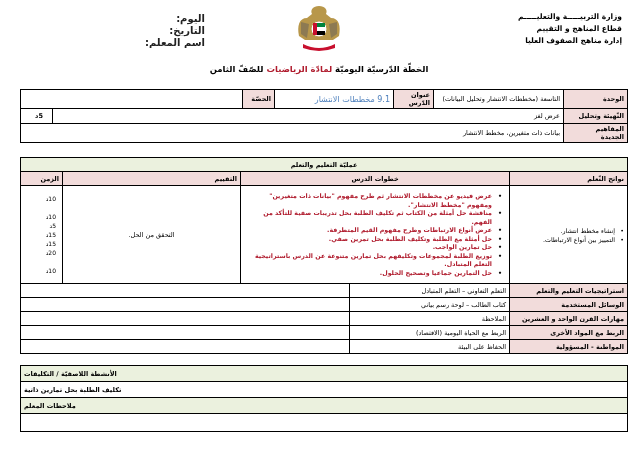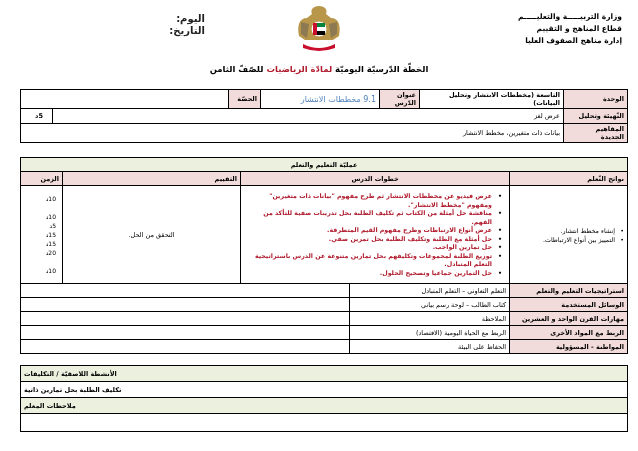--- a/index.html
+++ b/index.html
@@ -49,31 +49,32 @@
   <circle cx="24" cy="25" r="8" fill="#fff" stroke="#b8974a"></circle>
   <rect x="18" y="19" width="4" height="12" fill="#c8102e"></rect>
   <rect x="22" y="19" width="8" height="4" fill="#00843d"></rect>
   <rect x="22" y="27" width="8" height="4" fill="#000"></rect>
   <path d="M8 40 Q24 48 40 40 L40 44 Q24 50 8 44Z" fill="#c8102e"></path>
 </svg>
 
 <div class="hdr-left">
   <div>اليوم:</div>
   <div>التاريخ:</div>
+  <div>اسم المعلم:</div>
 </div>
 
 <div class="main-title">
   <span>الخطّة الدّرسيّة اليوميّة </span><span class="red">لمادّة الرياضيات</span><span> للصّفّ الثامن</span>
 </div>
 
 <table class="info">
   <tbody>
       <tr>
     <td class="pink" style="width:64px">الوحدة</td>
-    <td style="width:144px;font-weight:bold">التاسعة (مخططات الانتشار وتحليل البيانات)</td>
+    <td style="width:130px;font-weight:normal">التاسعة (مخططات الانتشار وتحليل البيانات)</td>
     <td class="pink" style="width:40px">عنوان الدّرس</td>
     <td class="blue" style="width:119px">9.1 مخططات الانتشار</td>
     <td class="pink" style="width:26px">الحصّة</td>
     <td colspan="2"></td>
   </tr>
   <tr>
     <td class="pink">التّهيئة وتحليل</td>
     <td colspan="5">عرض لغز</td>
     <td style="width:32px;text-align:center;font-weight:bold">5د</td>
   </tr>

